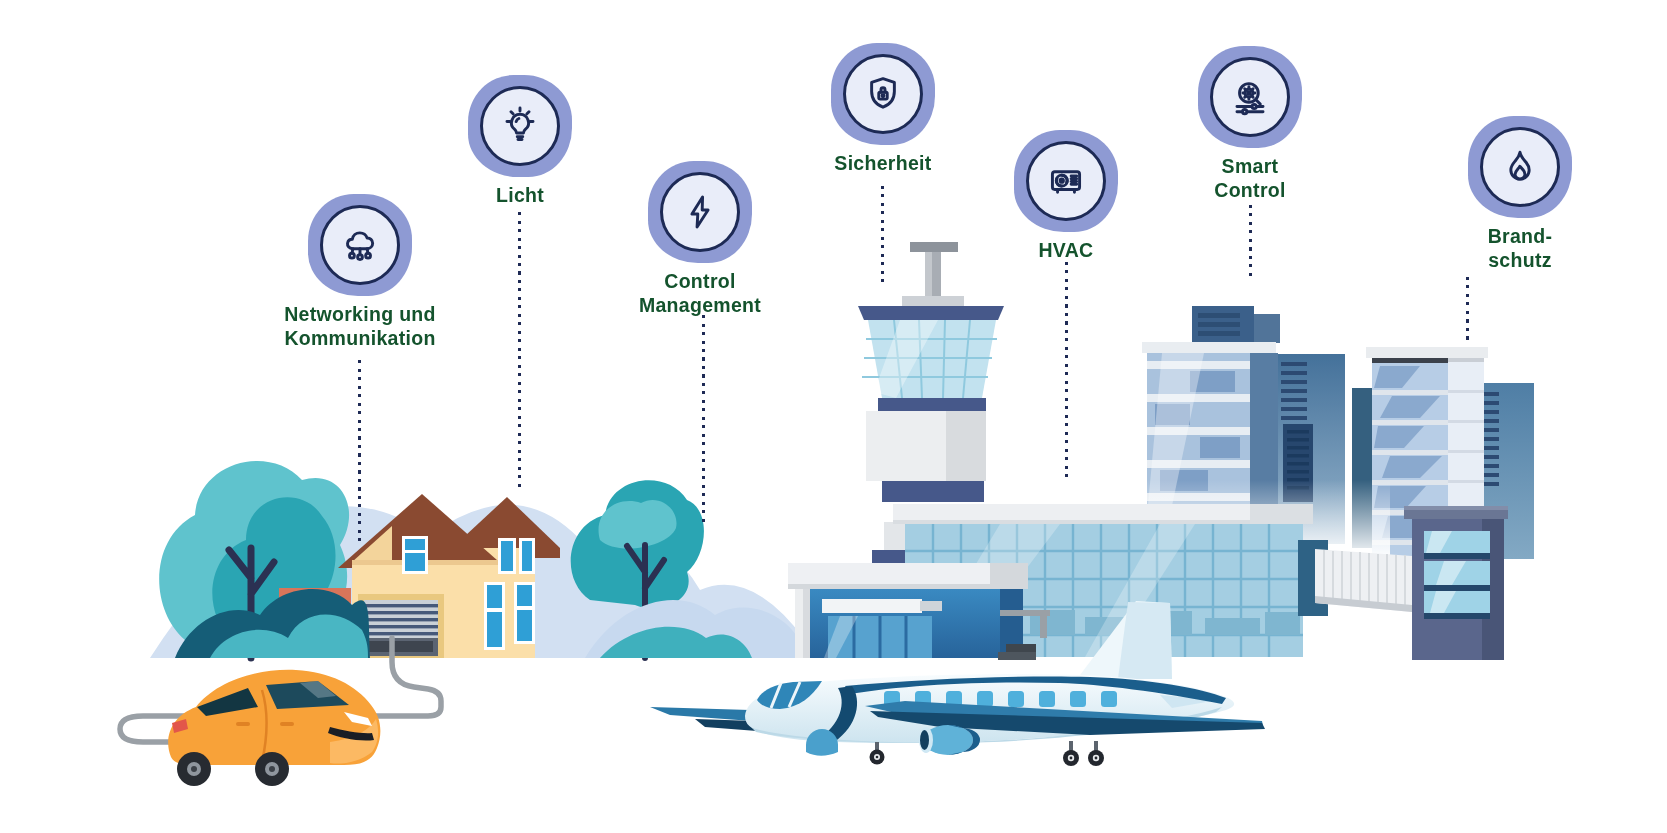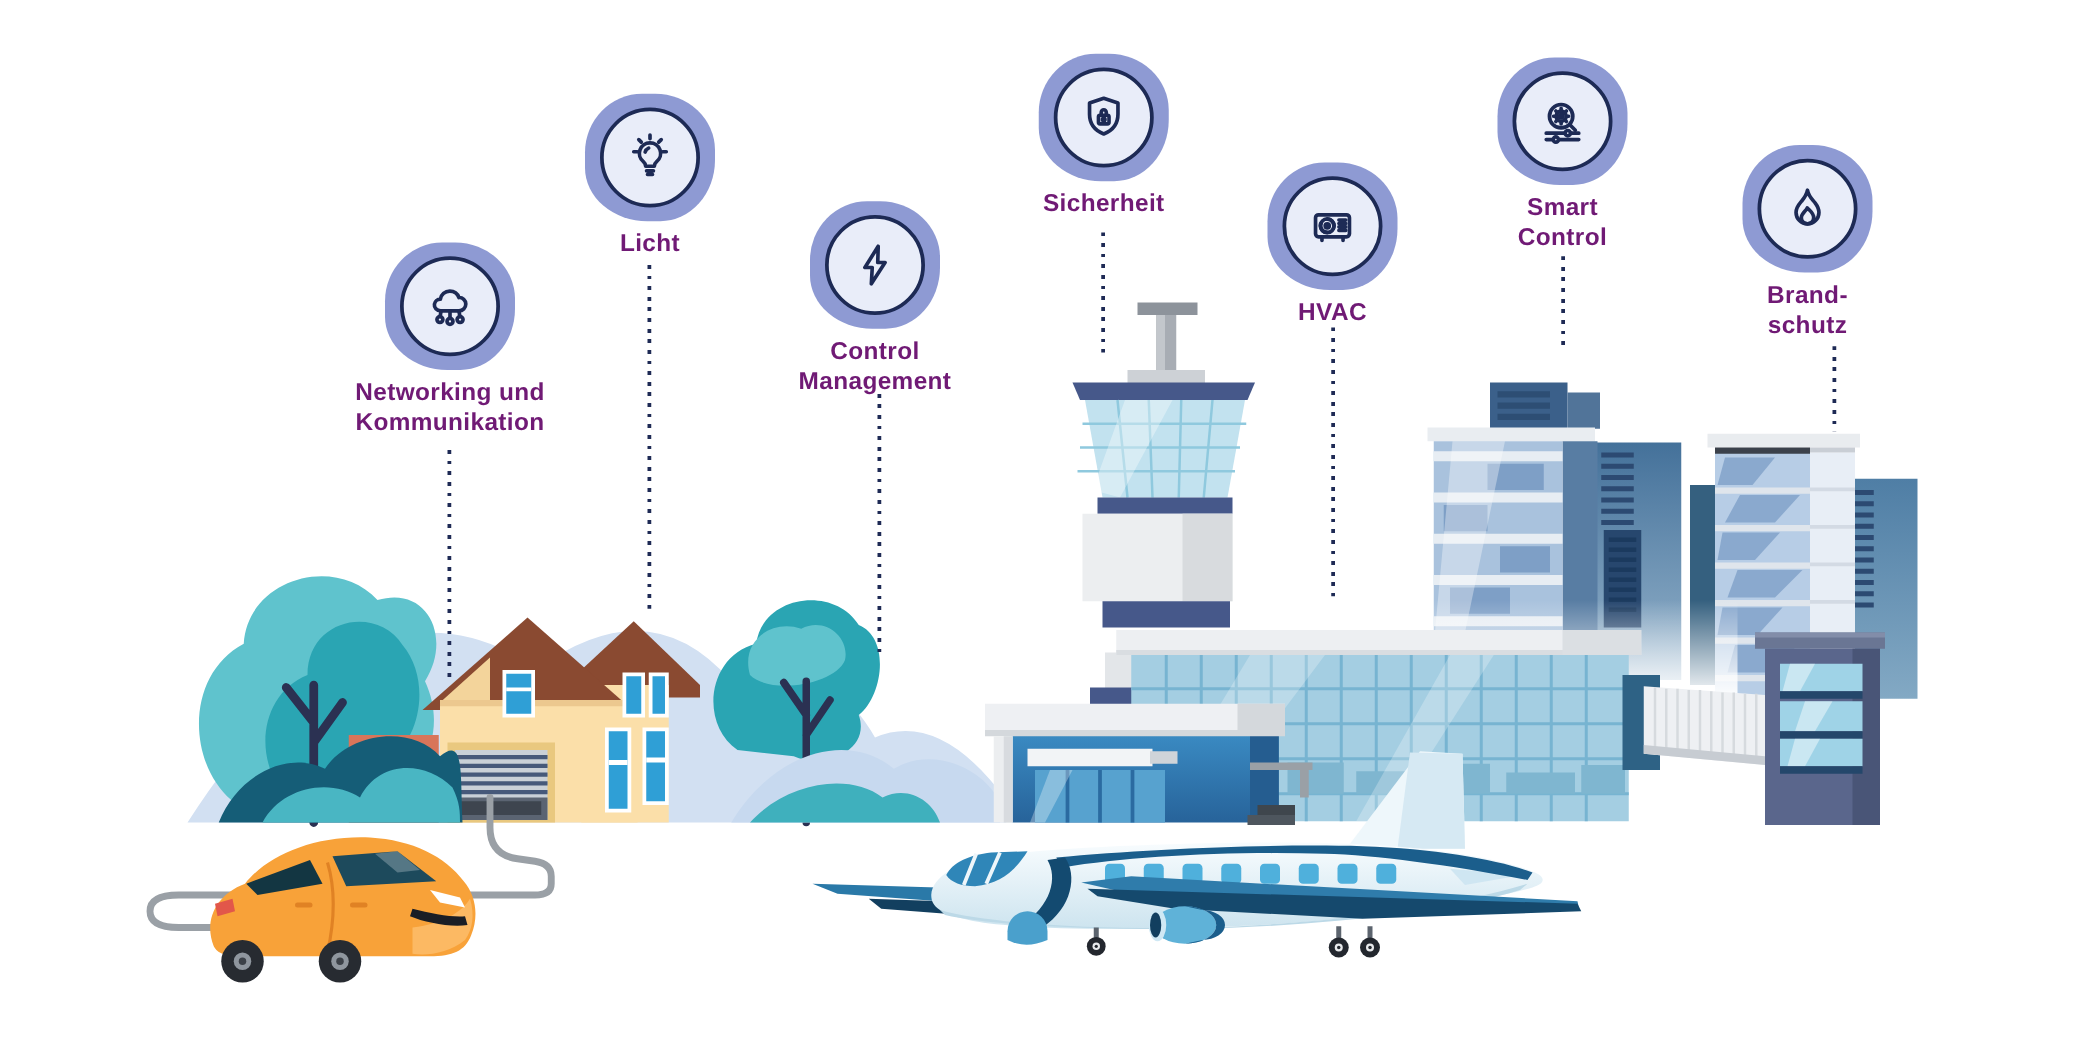--- a/index.html
+++ b/index.html
@@ -5,27 +5,27 @@
   html,body{margin:0;padding:0;background:#ffffff;}
   body{width:1667px;height:833px;overflow:hidden;font-family:"Liberation Sans",sans-serif;}
   .stage{position:relative;width:1667px;height:833px;background:#ffffff;}
   .scene{position:absolute;left:0;top:0;}
   .cat{position:absolute;width:240px;display:flex;flex-direction:column;align-items:center;}
   .blob{width:104px;height:102px;background:#8e9ad3;border-radius:44% 46% 42% 48%/46% 44% 48% 42%;
         display:flex;align-items:center;justify-content:center;}
   .ring{width:80px;height:80px;border-radius:50%;background:#e9edf9;border:3px solid #1d2a55;
         display:flex;align-items:center;justify-content:center;box-sizing:border-box;}
   .ring svg{width:44px;height:44px;stroke:#1d2a55;fill:none;stroke-width:1.6;stroke-linecap:round;stroke-linejoin:round;}
-  .label{margin-top:7px;font-size:19.5px;font-weight:bold;color:#701a75;text-align:center;
+  .label{margin-top:7px;font-size:19.5px;font-weight:bold;color:#14532d;text-align:center;
          line-height:1.22;white-space:pre-line;letter-spacing:.3px;}
   .dot{position:absolute;width:3px;
        background-image:repeating-linear-gradient(to bottom,#1e2a55 0px,#1e2a55 3px,transparent 3px,transparent 8.5px);}
   .c1{left:240px;top:194px;} .c2{left:400px;top:75px;align-items:center;} .c3{left:580px;top:161px;}
   .c4{left:763px;top:43px;} .c5{left:946px;top:130px;justify-content:flex-end;} .c6{left:1130px;top:46px;}
-  .c7{left:1326px;top:116px;}
+  .c7{left:1400px;top:116px;}
   .d1{left:358px;top:360px;height:185px;} .d2{left:518px;top:212px;height:275px;}
   .d3{left:702px;top:315px;height:212px;} .d4{left:881px;top:186px;height:96px;}
   .d5{left:1065px;top:262px;height:215px;} .d6{left:1249px;top:205px;height:75px;}
   .d7{left:1466px;top:277px;height:68px;}
 </style>
 </head>
 <body>
 
 <div class="stage">
 

